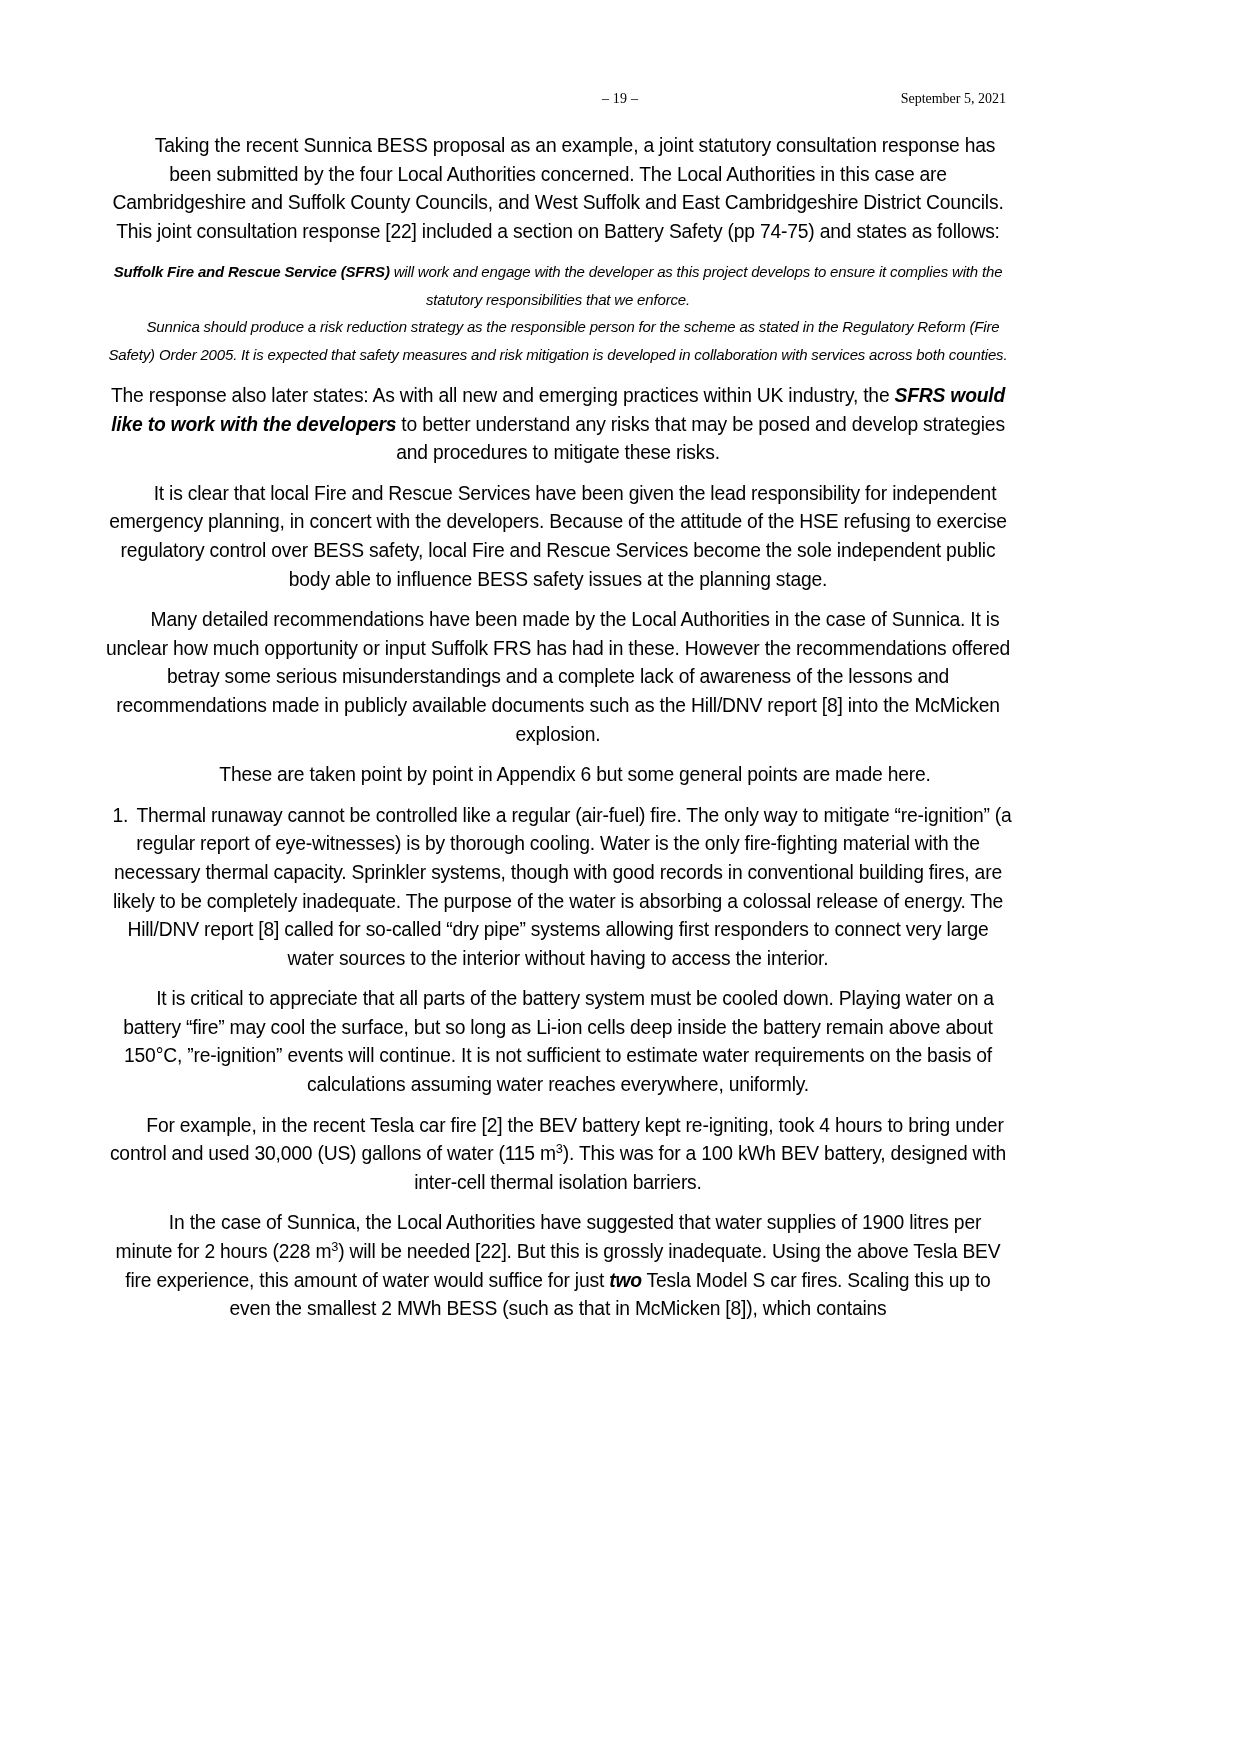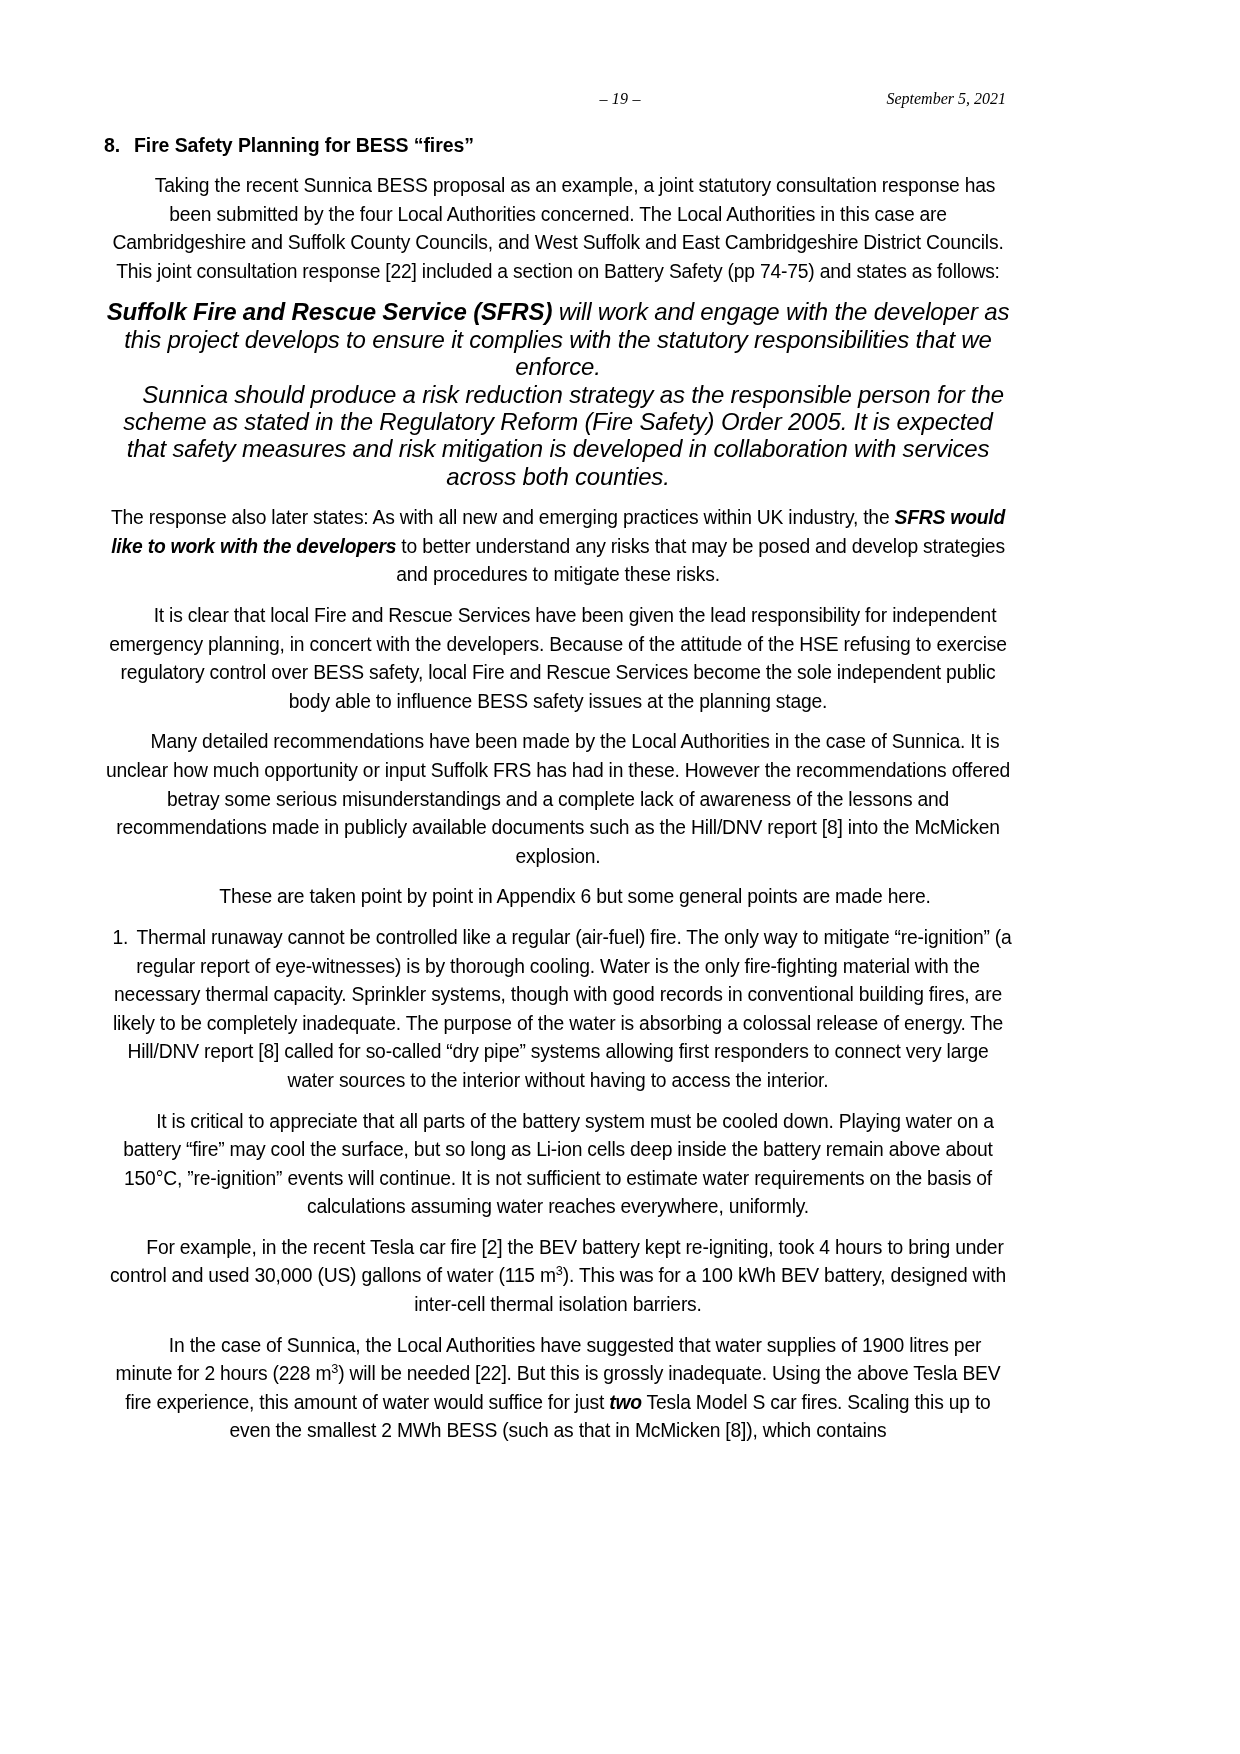--- a/index.html
+++ b/index.html
@@ -24,24 +24,23 @@
     overflow: hidden;
   }
   
   .running-head {
     position: absolute;
     top: 86px;
     left: 104px;
     right: 104px;
     height: 26px;
     font-family: "Liberation Serif", serif;
-    font-size: 16px;
+    font-size: 14px;
     line-height: 26px;
     color: #000;
-    font-style: italic;
   }
   .rh-page-number {
     position: absolute;
     left: 0;
     right: 0;
     text-align: center;
     letter-spacing: 0.2px;
   }
   .rh-date {
     position: absolute;
@@ -84,21 +83,21 @@
   p.noindent {
     text-indent: 0;
   }
 
   
   .quote-block {
     margin: 4px 0 14px 0;
   }
   .quote-block p {
     font-style: italic;
-    font-size: 24px;
+    font-size: 15px;
     line-height: 27.4px;
     margin: 0;
     letter-spacing: -0.15px;
   }
   .quote-block p.q-indent {
     text-indent: 30px;
   }
   .quote-block b {
     font-weight: bold;
     font-style: italic;
@@ -128,23 +127,20 @@
 
 <div class="page">
 
   <div class="running-head">
     <span class="rh-page-number">– 19 –</span>
     <span class="rh-date">September 5, 2021</span>
   </div>
 
   <div class="content">
 
-    <h2 class="section-heading">
-      <span class="num">8.</span><span>Fire Safety Planning for BESS “fires”</span>
-    </h2>
 
     <p class="indent">Taking the recent Sunnica BESS proposal as an example, a joint statutory consultation response has been submitted by the four  Local Authorities concerned. The Local Authorities in this case are Cambridgeshire and Suffolk County Councils, and West Suffolk and East Cambridgeshire District Councils.  This joint consultation response [22] included a section on Battery Safety (pp 74-75) and states as follows:</p>
 
     <div class="quote-block">
       <p><b>Suffolk Fire and Rescue Service (SFRS)</b><span> will work and engage with the developer as this project develops to ensure it complies with the statutory responsibilities that we enforce.</span></p>
       <p class="q-indent">Sunnica should produce a risk reduction strategy as the responsible person for the scheme as stated in the Regulatory Reform (Fire Safety) Order 2005. It is expected that safety measures and risk mitigation is developed in collaboration with services across both counties.</p>
     </div>
 
     <p class="noindent"><span>The response also later states:  </span><span class="em-i">As with all new and emerging practices within UK industry, the </span><span class="em-bi">SFRS would like to work with the developers</span><span class="em-i"> to better understand any risks that may be posed and develop strategies and procedures to mitigate these risks.</span></p>
 

